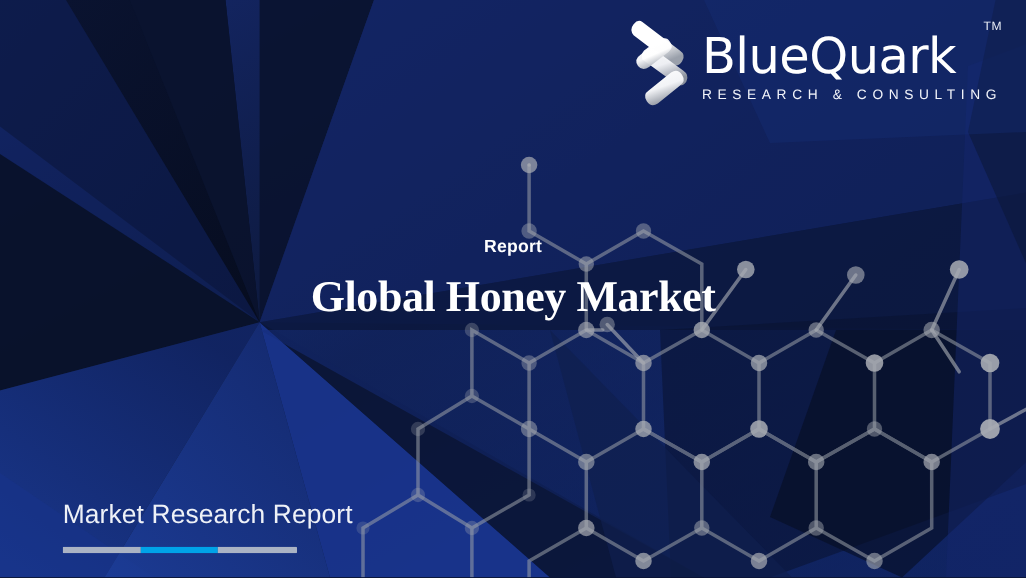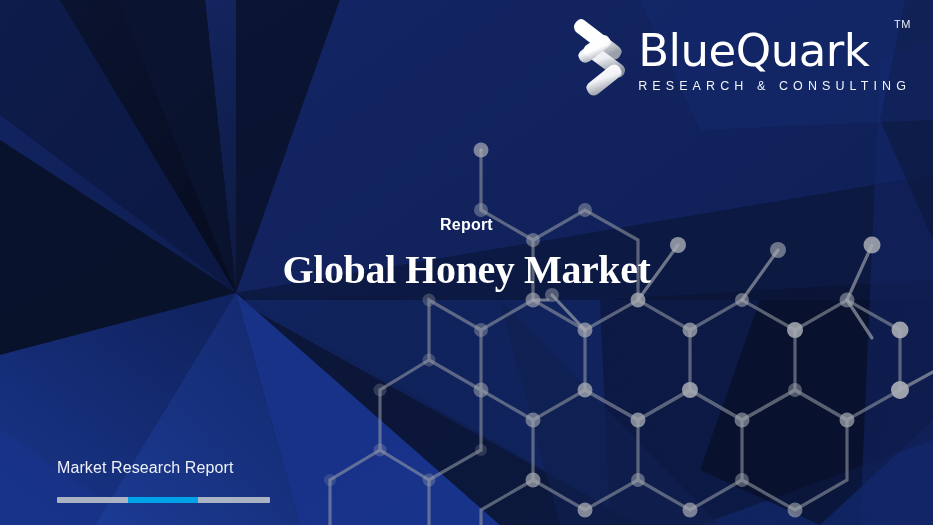--- a/index.html
+++ b/index.html
@@ -103,21 +103,21 @@
   }
 
   
   #footer-block {
     position: absolute;
     left: 57px;
     bottom: 22px;
     width: 260px;
   }
   #footer-label {
-    font-size: 16px;
+    font-size: 24px;
     font-weight: 400;
     color: #eef1f7;
     line-height: 26px;
     letter-spacing: 0.1px;
     white-space: nowrap;
   }
   #footer-bar {
     margin-top: 16px;
     display: flex;
     width: 213px;

